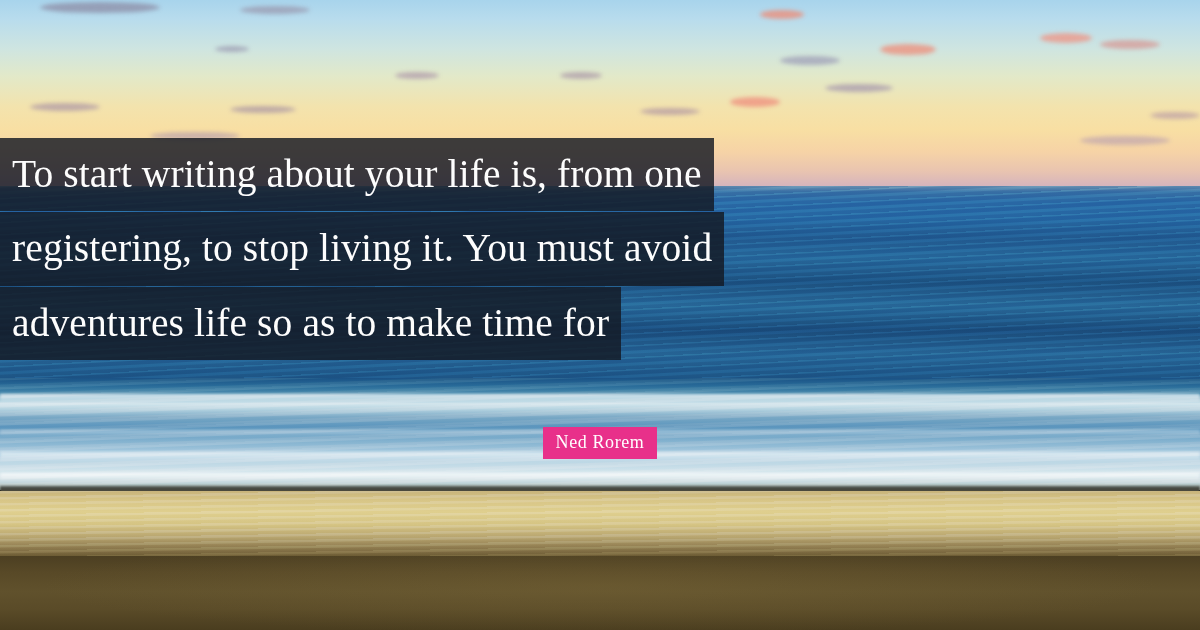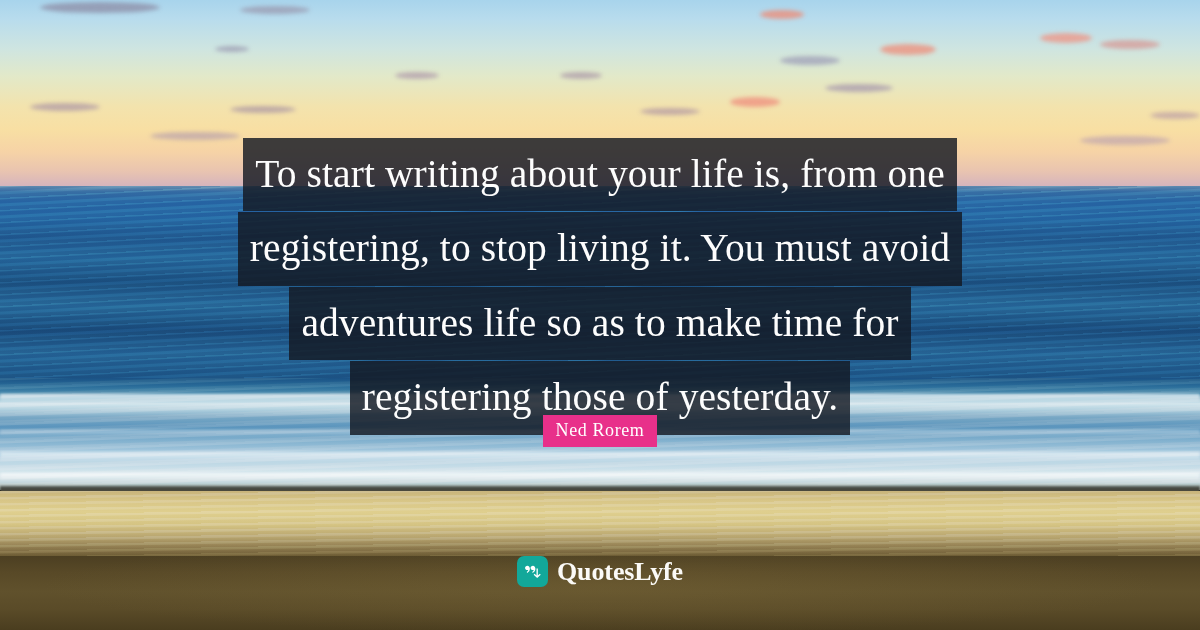--- a/index.html
+++ b/index.html
@@ -166,21 +166,20 @@
     background:
       radial-gradient(ellipse 800px 70px at 50% 40%, rgba(130,110,60,.30), rgba(0,0,0,0) 70%);
   }
 
   
 
   #quote {
     position:absolute;
     left:0; top:138px;
     width:1200px;
-    text-align:center;
   }
   .qline {
     display:block;
     width:100%;
     line-height:0;
     margin-bottom:1px;
   }
   .qline span {
     display:inline-block;
     background:rgba(19,24,34,.82);
@@ -191,21 +190,21 @@
     line-height:1.86;
     letter-spacing:.1px;
     padding:0 12px;
     white-space:nowrap;
   }
 
   
 
   #author {
     position:absolute;
-    left:0; top:415px;
+    left:0; top:427px;
     width:1200px;
     text-align:center;
     line-height:0;
   }
   #author span {
     display:inline-block;
     background:#e8308a;
     color:#ffffff;
     font-family:"Liberation Serif", serif;
     font-size:18px;
@@ -282,31 +281,20 @@
 
     <div class="layer" id="wetline"></div>
     <div class="layer" id="sand"></div>
     <div class="layer" id="darksand"></div>
   </div>
 
   <div id="quote">
     <div class="qline"><span>To start writing about your life is, from one</span></div>
     <div class="qline"><span>registering, to stop living it. You must avoid</span></div>
     <div class="qline"><span>adventures life so as to make time for</span></div>
-    <div class="qline"><span>registering those of yesterday.</span></div>
   </div>
 
   <div id="author">
     <span>Ned Rorem</span>
   </div>
 
-  <div id="logo">
-    <div id="logo-mark">
-      <svg width="21" height="21" viewBox="0 0 24 24" aria-hidden="true">
-        <path d="M6.2 5.4c-1.5 0-2.7 1.1-2.7 2.5s1.2 2.5 2.7 2.5c.35 0 .68-.06.98-.17-.18.9-.82 1.72-1.78 2.2l.62 1.15c1.9-.88 3.02-2.6 3.02-4.6 0-2.08-1.2-3.58-2.83-3.58z" fill="#ffffff"></path>
-        <path d="M12.5 5.4c-1.5 0-2.7 1.1-2.7 2.5s1.2 2.5 2.7 2.5c.35 0 .68-.06.98-.17-.18.9-.82 1.72-1.78 2.2l.62 1.15c1.9-.88 3.02-2.6 3.02-4.6 0-2.08-1.2-3.58-2.84-3.58z" fill="#ffffff"></path>
-        <path d="M16.6 8.6v8.1l-2.3-2.1-1 1.1 4.05 3.75 4.05-3.75-1-1.1-2.3 2.1V8.6z" fill="#ffffff"></path>
-      </svg>
-    </div>
-    <div id="logo-text">QuotesLyfe</div>
-  </div>
 
 </div>
 
 </body></html>

